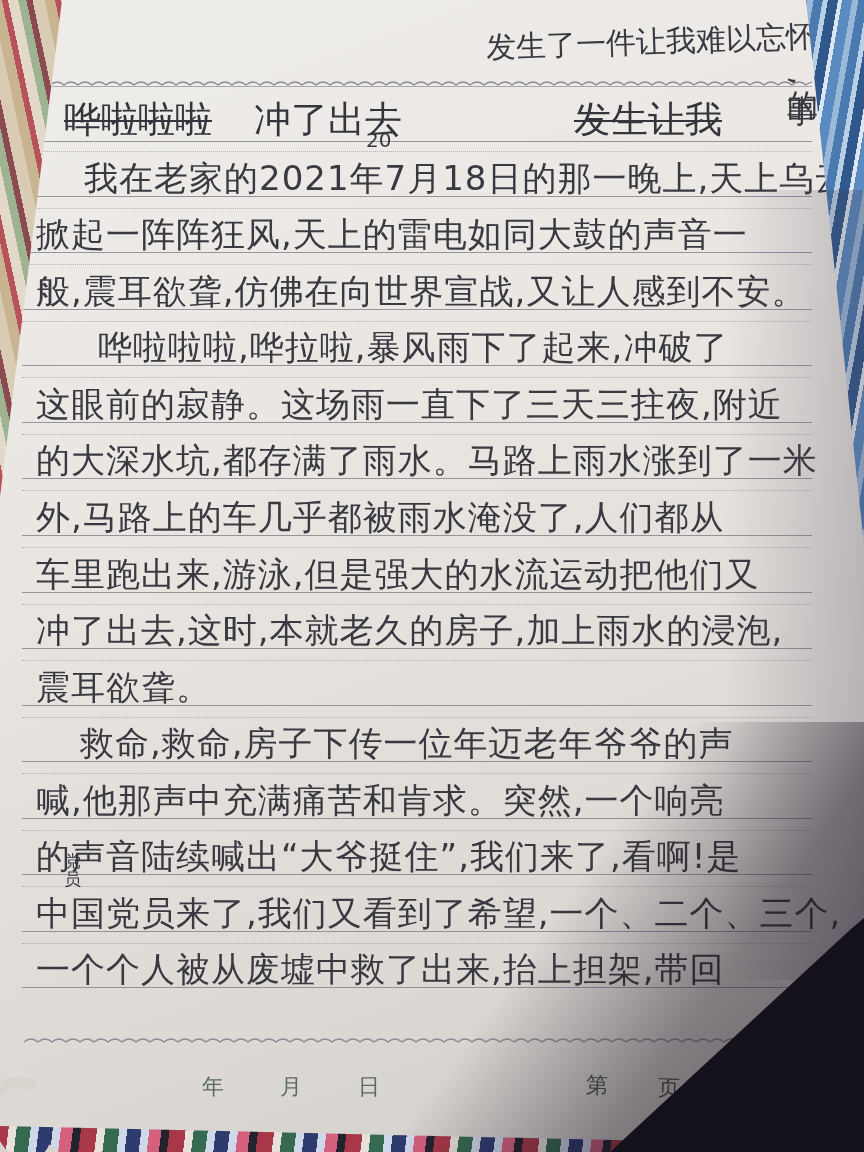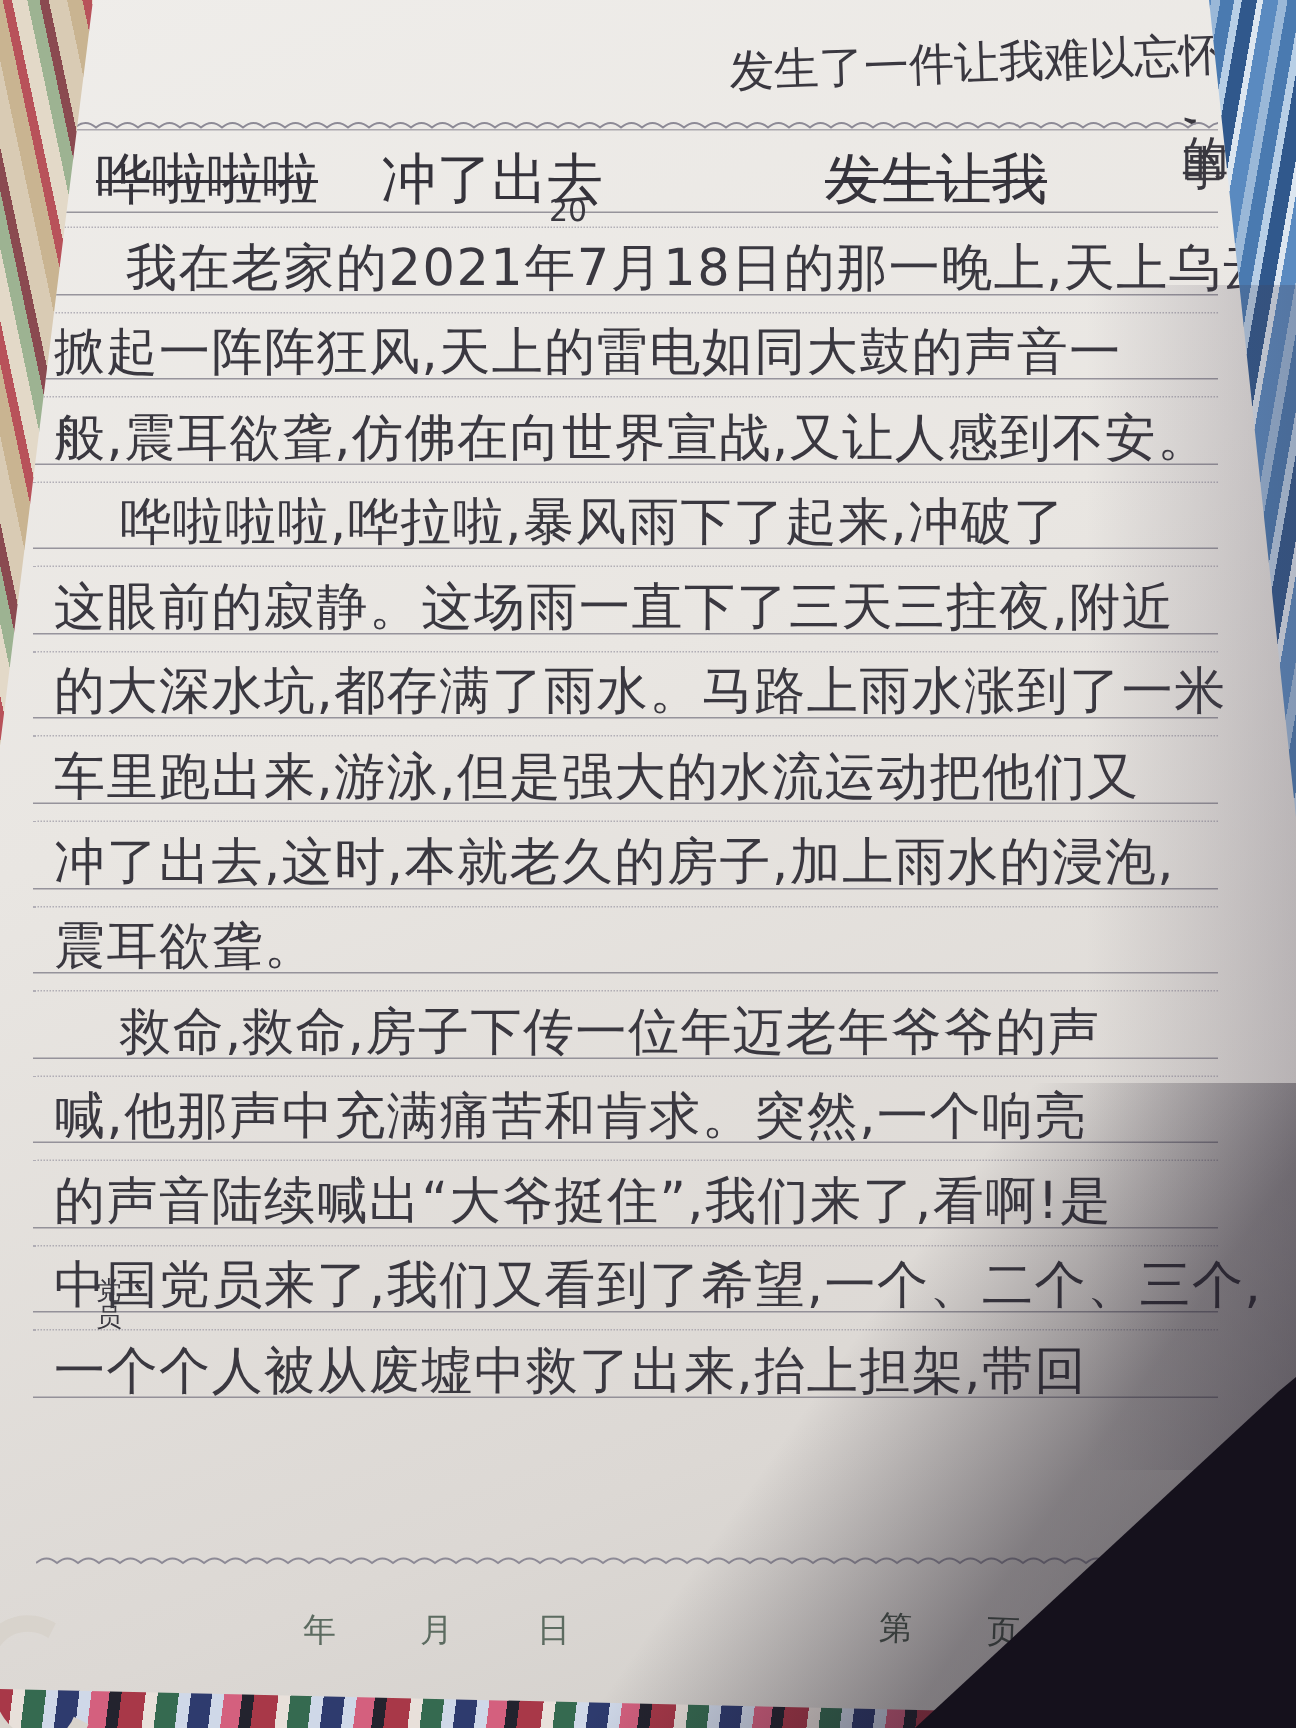--- a/index.html
+++ b/index.html
@@ -34,21 +34,21 @@
   .ink{position:absolute;bottom:-6px;white-space:nowrap;
        font-size:34px;letter-spacing:1px;color:#3a3840;}
 
   .title-row{position:absolute;left:22px;top:86px;width:790px;height:54px;
        border-top:1px solid rgba(118,115,127,.55);
        border-bottom:1px solid rgba(118,115,127,.72);
        font-size:37px;color:#35333b;white-space:nowrap;}
   .title-row span{position:absolute;bottom:-4px;}
   .t-pre{left:42px;text-decoration:line-through;text-decoration-thickness:2px;}
   .t-main{left:232px;}
-  .t-suf{left:528px;text-decoration:line-through;text-decoration-thickness:2px;}
+  .t-suf{left:552px;text-decoration:line-through;text-decoration-thickness:2px;}
 
   .wavy{position:absolute;stroke:#8d8a96;fill:none;stroke-width:1.3;}
   #wavyTop{left:22px;top:79px;}
   #wavyBottom{left:24px;top:1036px;}
 
   .note{position:absolute;left:486px;top:22px;font-size:30px;color:#3a3840;
         white-space:nowrap;transform:rotate(-2deg);}
   .vnote{position:absolute;left:782px;top:66px;writing-mode:vertical-rl;
         font-size:31px;letter-spacing:5px;color:#3a3840;}
   .corr20{position:absolute;left:366px;top:128px;font-size:20px;color:#3a3840;}
@@ -104,27 +104,30 @@
         <div class="row" style="height: 56.5625px;">
           <span class="ink" style="left: 62px;">我在老家的2021年7月18日的那一晚上,天上乌云密布,</span>
         </div>
         <div class="row" style="height: 56.5625px;">
           <span class="ink" style="left: 14px;">掀起一阵阵狂风,天上的雷电如同大鼓的声音一</span>
         </div>
         <div class="row" style="height: 56.5625px;">
           <span class="ink" style="left: 14px;">般,震耳欲聋,仿佛在向世界宣战,又让人感到不安。</span>
         </div>
         <div class="row" style="height: 56.5625px;">
-          <span class="ink" style="left: 58px;">哗啦啦啦,哗拉啦,暴风雨下了起来,冲破了</span>
+          <span class="ink" style="left: 76px;">哗啦啦啦,哗拉啦,暴风雨下了起来,冲破了</span>
         </div>
         <div class="row" style="height: 56.5625px;">
           <span class="ink" style="left: 14px;">这眼前的寂静。这场雨一直下了三天三拄夜,附近</span>
         </div>
         <div class="row" style="height: 56.5625px;">
           <span class="ink" style="left: 14px;">的大深水坑,都存满了雨水。马路上雨水涨到了一米</span>
+        </div>
+        <div class="row" style="height: 56.5625px;">
+          <span class="ink" style="left: 14px;">外,马路上的车几乎都被雨水淹没了,人们都从</span>
         </div>
         <div class="row" style="height: 56.5625px;">
           <span class="ink" style="left: 14px;">车里跑出来,游泳,但是强大的水流运动把他们又</span>
         </div>
         <div class="row" style="height: 56.5625px;">
           <span class="ink" style="left: 14px;">冲了出去,这时,本就老久的房子,加上雨水的浸泡,</span>
         </div>
         <div class="row" style="height: 56.5625px;">
           <span class="ink" style="left: 14px;">震耳欲聋。</span>
         </div>

